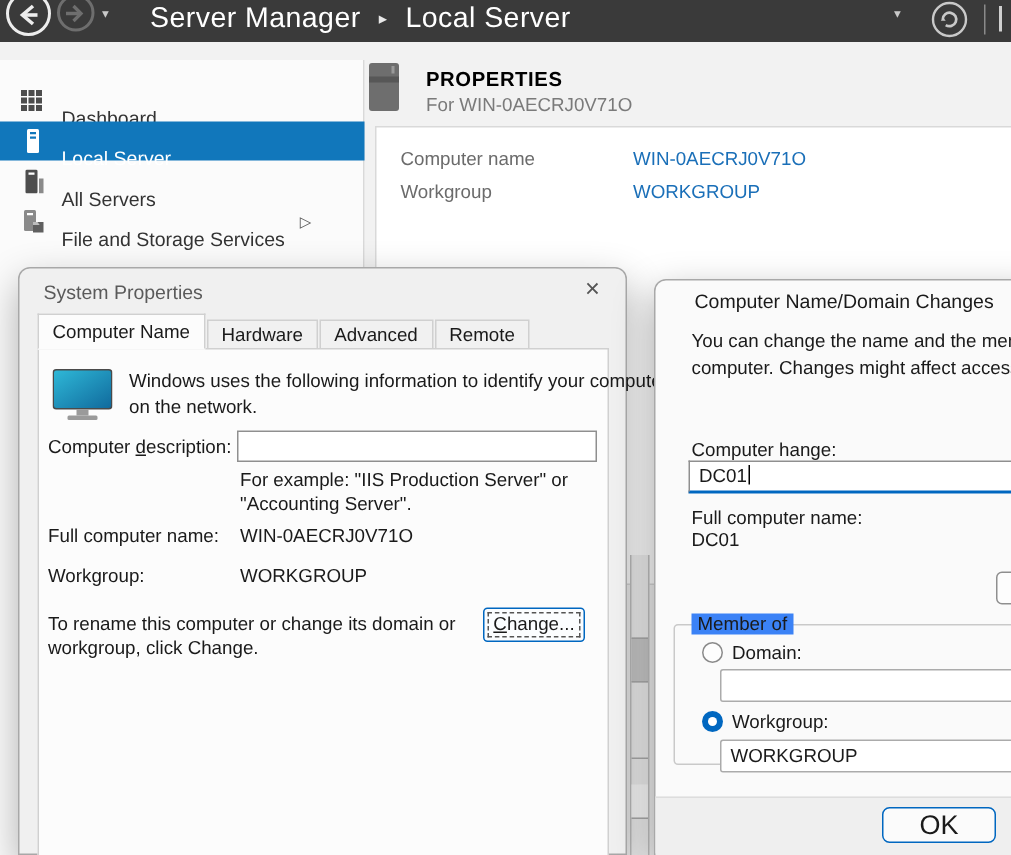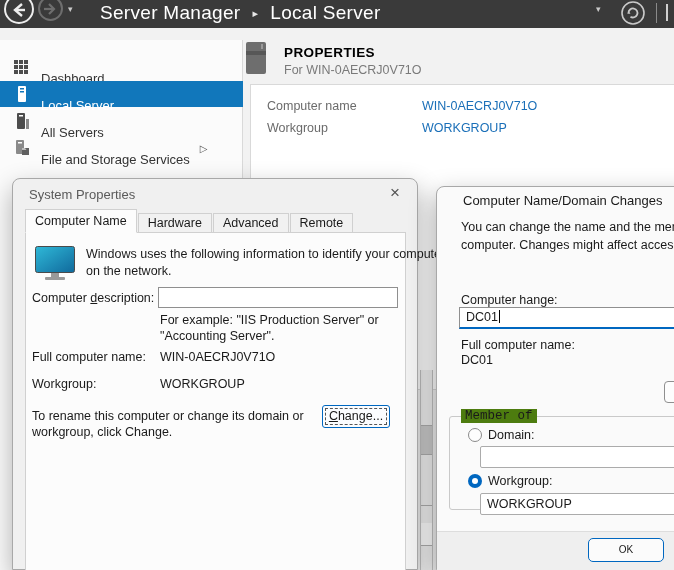--- a/index.html
+++ b/index.html
@@ -61,28 +61,28 @@
   .change-btn { position:absolute; left:296px; top:172px; width:68px; height:23px; background:#fbfdff; border:1px solid #0067c0; border-radius:3px; font-size:12.5px; color:#1a1a1a; text-align:center; line-height:21px; cursor:pointer; outline:1px dashed #555; outline-offset:-4px; }
 
   
   .cndc { position:absolute; left:436px; top:186px; width:260px; height:384px; background:#fafafa; border:1px solid #a8a8a8; border-radius:8px 0 0 0; box-shadow:0 10px 26px rgba(0,0,0,.35); z-index:20; }
   .cndc .title { position:absolute; left:26px; top:6px; font-size:13px; color:#1a1a1a; white-space:nowrap; }
   .cndc .txt { position:absolute; font-size:12.5px; color:#1a1a1a; white-space:nowrap; }
   .name-input { position:absolute; left:22px; top:120px; width:300px; height:22px; background:#ffffff; border:1px solid #8f8f8f; border-bottom:2px solid #0067c0; font-size:12.5px; color:#1a1a1a; padding-left:6px; line-height:19px; }
   .text-caret { display:inline-block; width:1px; height:13px; background:#000; vertical-align:-2px; margin-left:1px; }
   .more-btn { position:absolute; left:227px; top:194px; width:60px; height:22px; background:#fdfdfd; border:1px solid #8f8f8f; border-radius:4px; cursor:pointer; }
   .groupbox { position:absolute; left:12px; top:229px; width:320px; height:94px; border:1px solid #c9c9c9; border-radius:3px; }
-  .group-label { position:absolute; left:24px; top:222px; font-size:12.5px; color:#1a1a1a; background:#4d7c0f; padding:0 4px;font-family:Liberation Mono, monospace; }
+  .group-label { position:absolute; left:24px; top:222px; font-size:12.5px; color:#1a1a1a; background:#3b82f6; padding:0 4px; }
   .radio { position:absolute; width:14px; height:14px; border-radius:50%; }
   .radio.off { border:1px solid #8a8a8a; background:#fdfdfd; }
   .radio.on { background:#0067c0; }
   .radio.on:after { content:""; position:absolute; left:4px; top:4px; width:6px; height:6px; border-radius:50%; background:#ffffff; }
   .member-input { position:absolute; height:22px; background:#ffffff; border:1px solid #ababab; border-radius:2px; font-size:12.5px; color:#1a1a1a; padding-left:6px; line-height:20px; }
   .cndc-footer { position:absolute; left:0px; top:344px; width:260px; height:40px; background:#efefef; border-top:1px solid #dddddd; }
-  .ok-btn { position:absolute; left:151px; top:351px; width:76px; height:24px; background:#fbfbfb; border:1px solid #0067c0; border-radius:5px; font-size:10px; color:#1a1a1a; text-align:center; line-height:22px; cursor:pointer; }
+  .ok-btn { position:absolute; left:151px; top:351px; width:76px; height:24px; background:#fbfbfb; border:1px solid #0067c0; border-radius:5px; font-size:18px; color:#1a1a1a; text-align:center; line-height:22px; cursor:pointer; }
   u { text-decoration:underline; }
 </style>
 </head>
 <body>
 
 <div class="screen">
 
   <div class="sidebar">
     <div class="side-item" style="top:14px;">
       <span class="ic">

